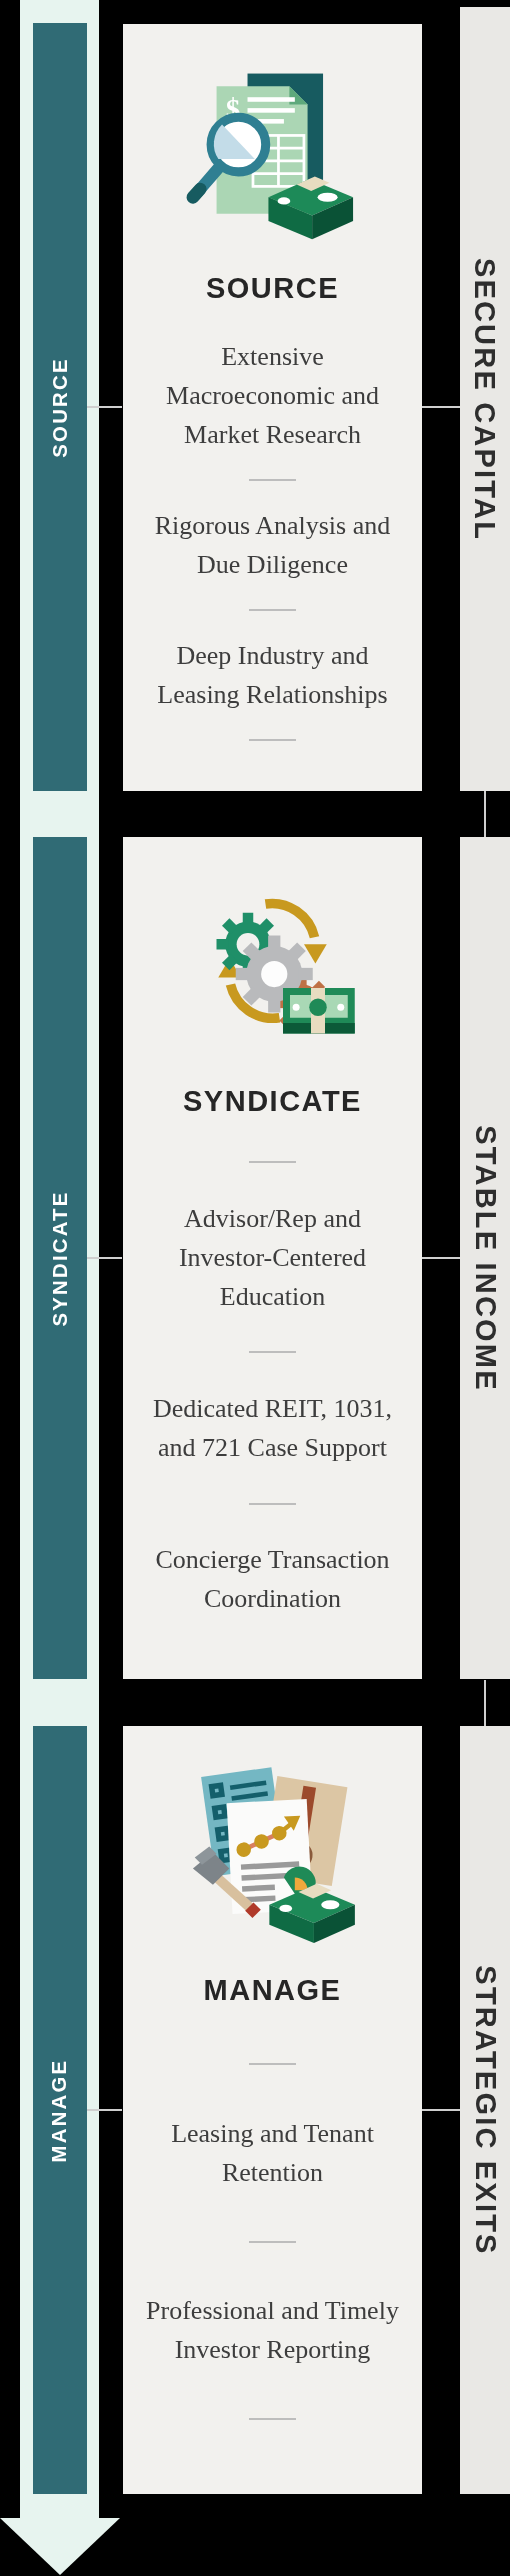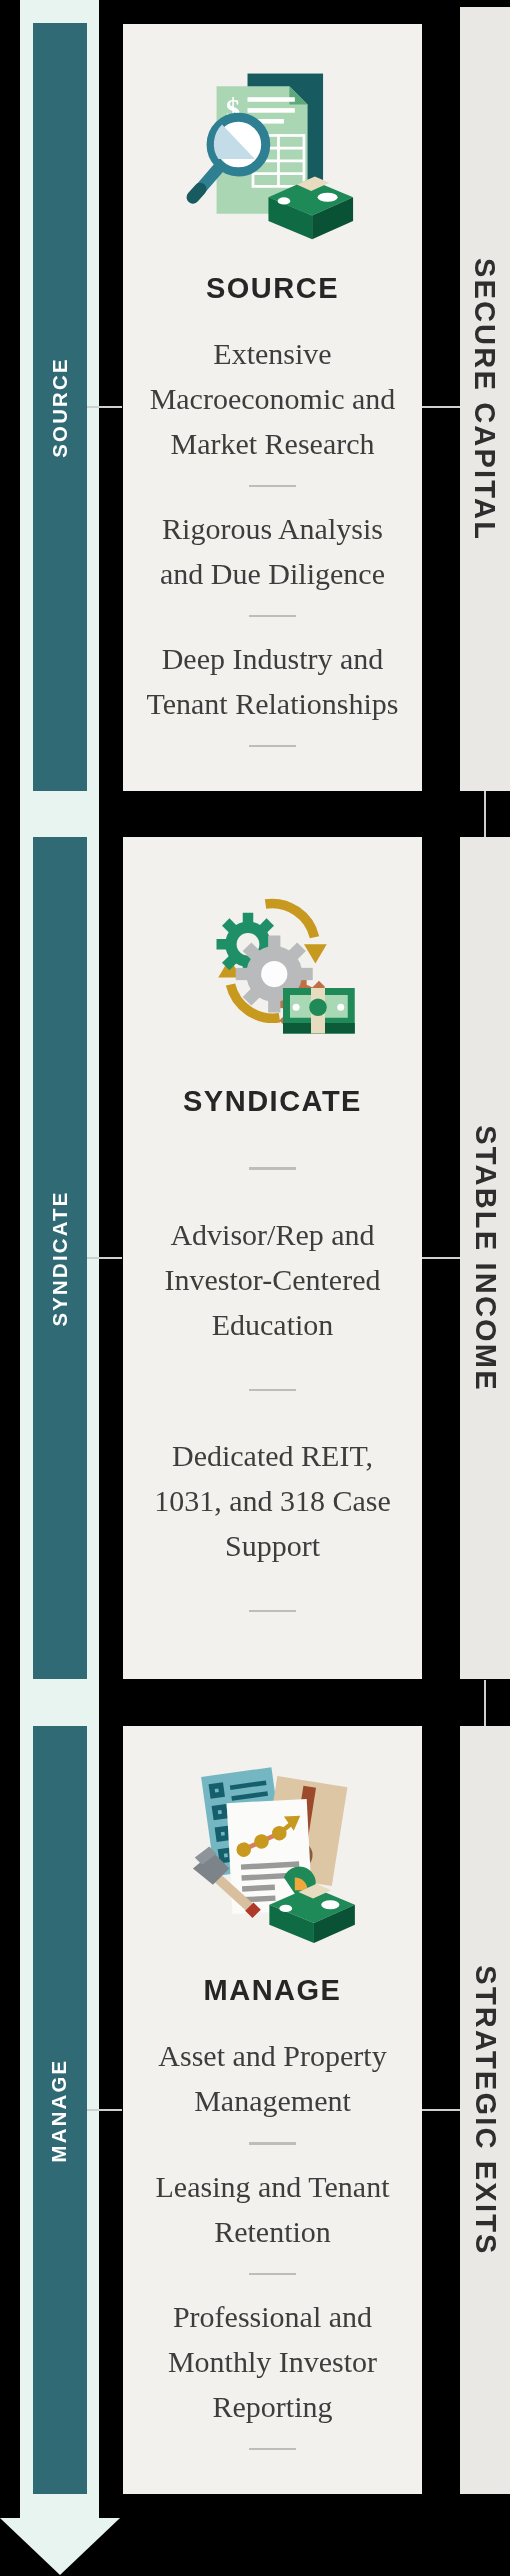--- a/index.html
+++ b/index.html
@@ -14,21 +14,21 @@
   .vlabel-left{transform:rotate(-90deg);white-space:nowrap;color:#fff;font-weight:bold;
                font-size:20.4px;letter-spacing:2.2px;}
   
   .card{position:absolute;left:123px;width:299px;background:#f2f1ee;
         display:flex;flex-direction:column;align-items:center;box-sizing:border-box;
         padding:35px 22px 25px 22px;}
   .icon-wrap{width:182px;height:182px;flex:0 0 auto;display:flex;align-items:center;justify-content:center;}
   .card-title{margin-top:31px;font-weight:bold;font-size:29px;letter-spacing:1.5px;color:#262626;text-align:center;}
   .items{flex:1 1 auto;width:100%;display:flex;flex-direction:column;align-items:center;
          justify-content:space-evenly;margin-top:7.3px;}
-  .item{font-family:"Liberation Serif",serif;font-size:30px;line-height:1.5;color:#3d3d3d;
+  .item{font-family:"Liberation Serif",serif;font-size:26px;line-height:1.5;color:#3d3d3d;
         text-align:center;max-width:257px;}
   .dash{width:47px;height:2.2px;background:#bdbdbd;flex:0 0 auto;}
   
   .rbar{position:absolute;left:460px;width:50px;background:#e9e8e5;
         display:flex;align-items:center;justify-content:center;}
   .vlabel-right{transform:rotate(90deg);white-space:nowrap;color:#2e2e2e;font-weight:bold;
                 font-size:29px;letter-spacing:2.2px;}
   
   .hline{position:absolute;height:2.2px;background:#cfcfcf;}
   .vline{position:absolute;width:2.2px;background:#cfcfcf;left:484px;}
@@ -92,21 +92,21 @@
           <ellipse cx="112" cy="156" rx="7" ry="4" fill="#fff"></ellipse>
         </g>
       </svg>
     </div>
     <div class="card-title">SOURCE</div>
     <div class="items">
       <div class="item">Extensive Macroeconomic and Market Research</div>
       <div class="dash"></div>
       <div class="item">Rigorous Analysis and Due Diligence</div>
       <div class="dash"></div>
-      <div class="item">Deep Industry and Tenant Relationships</div>
+      <div class="item">Deep Industry and Leasing Relationships</div>
       <div class="dash"></div>
     </div>
   </div>
 
   <div class="card" style="top:837px;height:842px">
     <div class="icon-wrap">
       <svg width="175" height="175" viewBox="0 0 200 200">
         <g stroke="#c8991f" stroke-width="11" fill="none">
           <path d="M 92 32 A 50 50 0 0 1 148 70"></path>
           <path d="M 108 162 A 50 50 0 0 1 52 124"></path>
@@ -163,22 +163,23 @@
           <circle cx="127" cy="150" r="4" fill="#fff"></circle>
           <circle cx="178" cy="150" r="4" fill="#fff"></circle>
         </g>
       </svg>
     </div>
     <div class="card-title">SYNDICATE</div>
     <div class="items">
       <div class="dash"></div>
       <div class="item">Advisor/Rep and Investor-Centered Education</div>
       <div class="dash"></div>
-      <div class="item">Dedicated REIT, 1031, and 318 Case Support</div>
-      <div class="dash"></div>
+      <div class="item">Dedicated REIT, 1031, and 721 Case Support</div>
+      <div class="dash"></div>
+      <div class="item">Concierge Transaction Coordination</div>
     </div>
   </div>
 
   <div class="card" style="top:1726px;height:768px">
     <div class="icon-wrap">
       <svg width="182" height="182" viewBox="0 0 200 200">
         <g transform="rotate(-8 65 65)">
           <rect x="28" y="12" width="78" height="110" fill="#74b7c3"></rect>
           <g fill="none" stroke="#145f6b" stroke-width="6">
             <rect x="38" y="24" width="10" height="10"></rect>
@@ -225,25 +226,24 @@
           <polygon points="96,158 145,178 145,200 96,180" fill="#0f6b44"></polygon>
           <polygon points="145,178 190,158 190,180 145,200" fill="#0a5236"></polygon>
           <polygon points="128,144 148,135 164,142 144,151" fill="#e8dcc0"></polygon>
           <ellipse cx="163" cy="158" rx="10" ry="5" fill="#fff"></ellipse>
           <ellipse cx="114" cy="162" rx="7" ry="4" fill="#fff"></ellipse>
         </g>
       </svg>
     </div>
     <div class="card-title">MANAGE</div>
     <div class="items">
-      <div class="item">Asset and Property Management</div>
       <div class="dash"></div>
       <div class="item">Leasing and Tenant Retention</div>
       <div class="dash"></div>
-      <div class="item">Professional and Monthly Investor Reporting</div>
+      <div class="item">Professional and Timely Investor Reporting</div>
       <div class="dash"></div>
     </div>
   </div>
 
   <div class="rbar" style="top:7.3px;height:784px">
     <div class="vlabel-right">SECURE CAPITAL</div>
   </div>
   <div class="rbar" style="top:837px;height:842px">
     <div class="vlabel-right">STABLE INCOME</div>
   </div>

